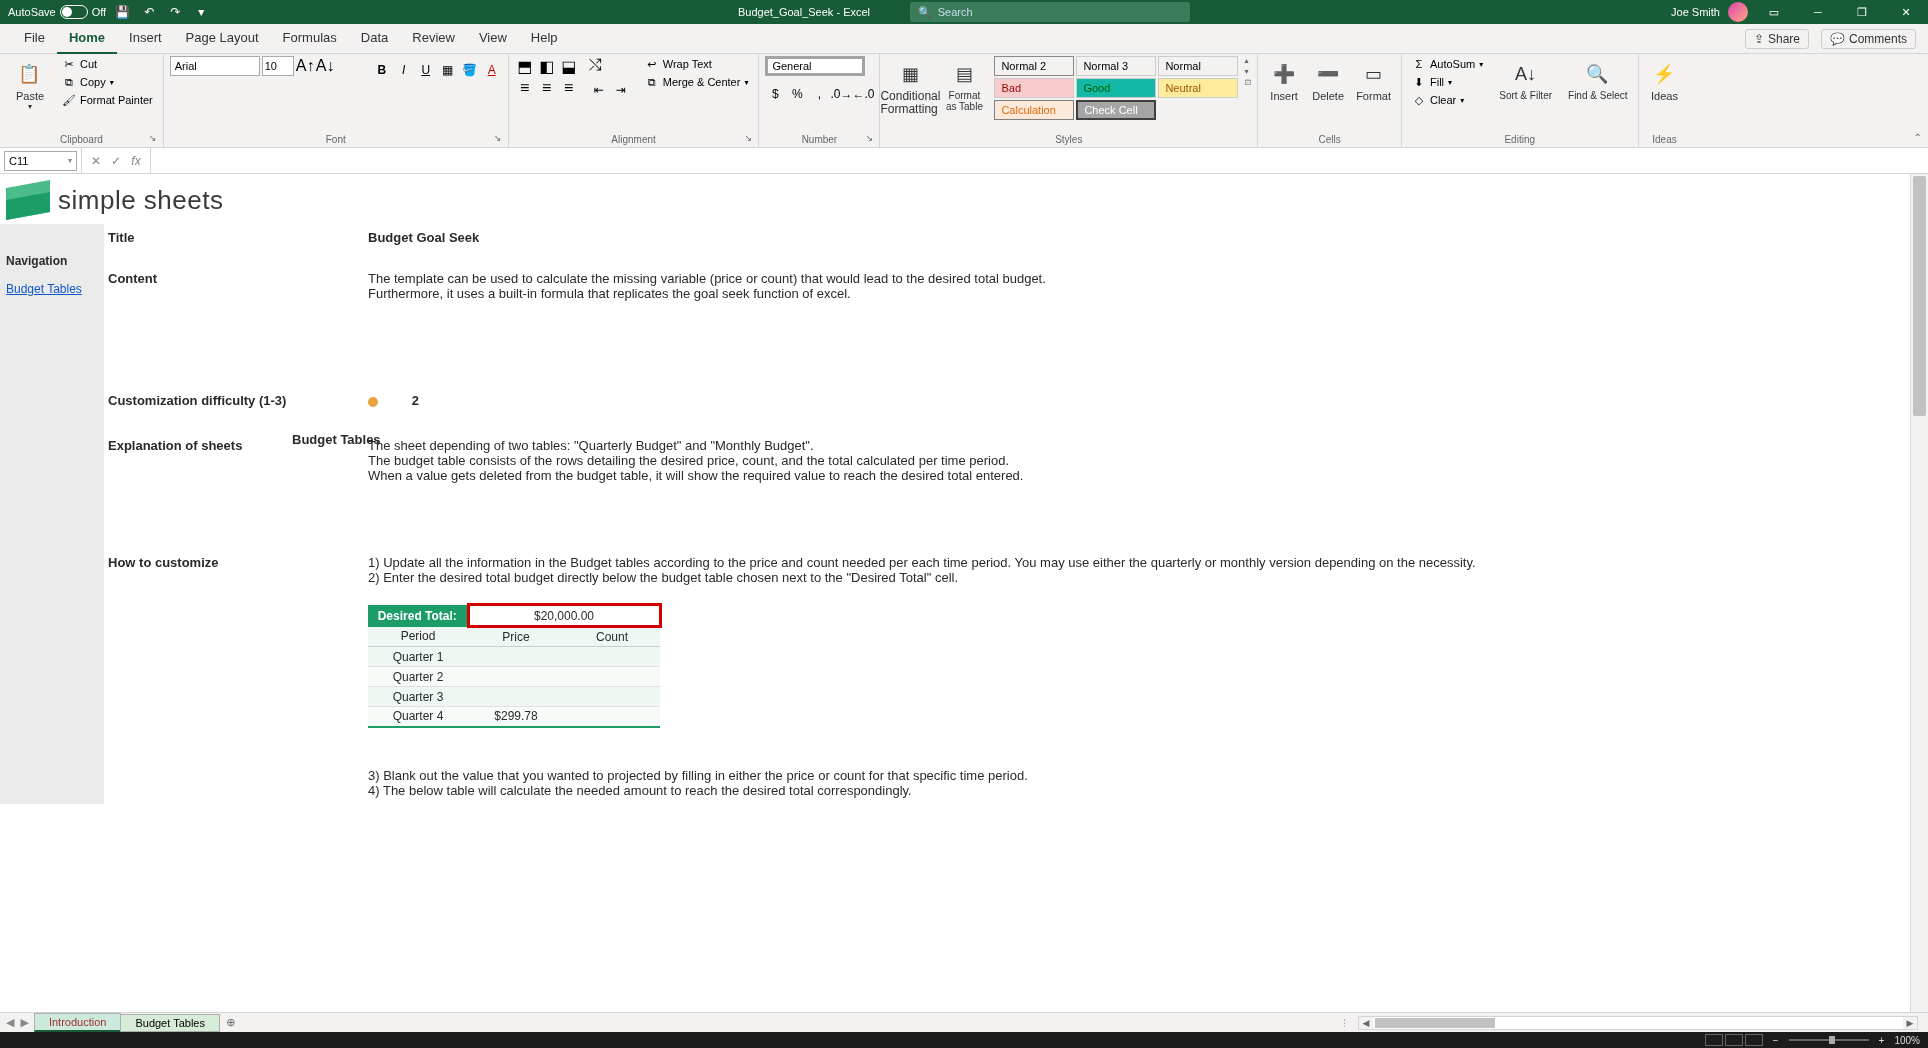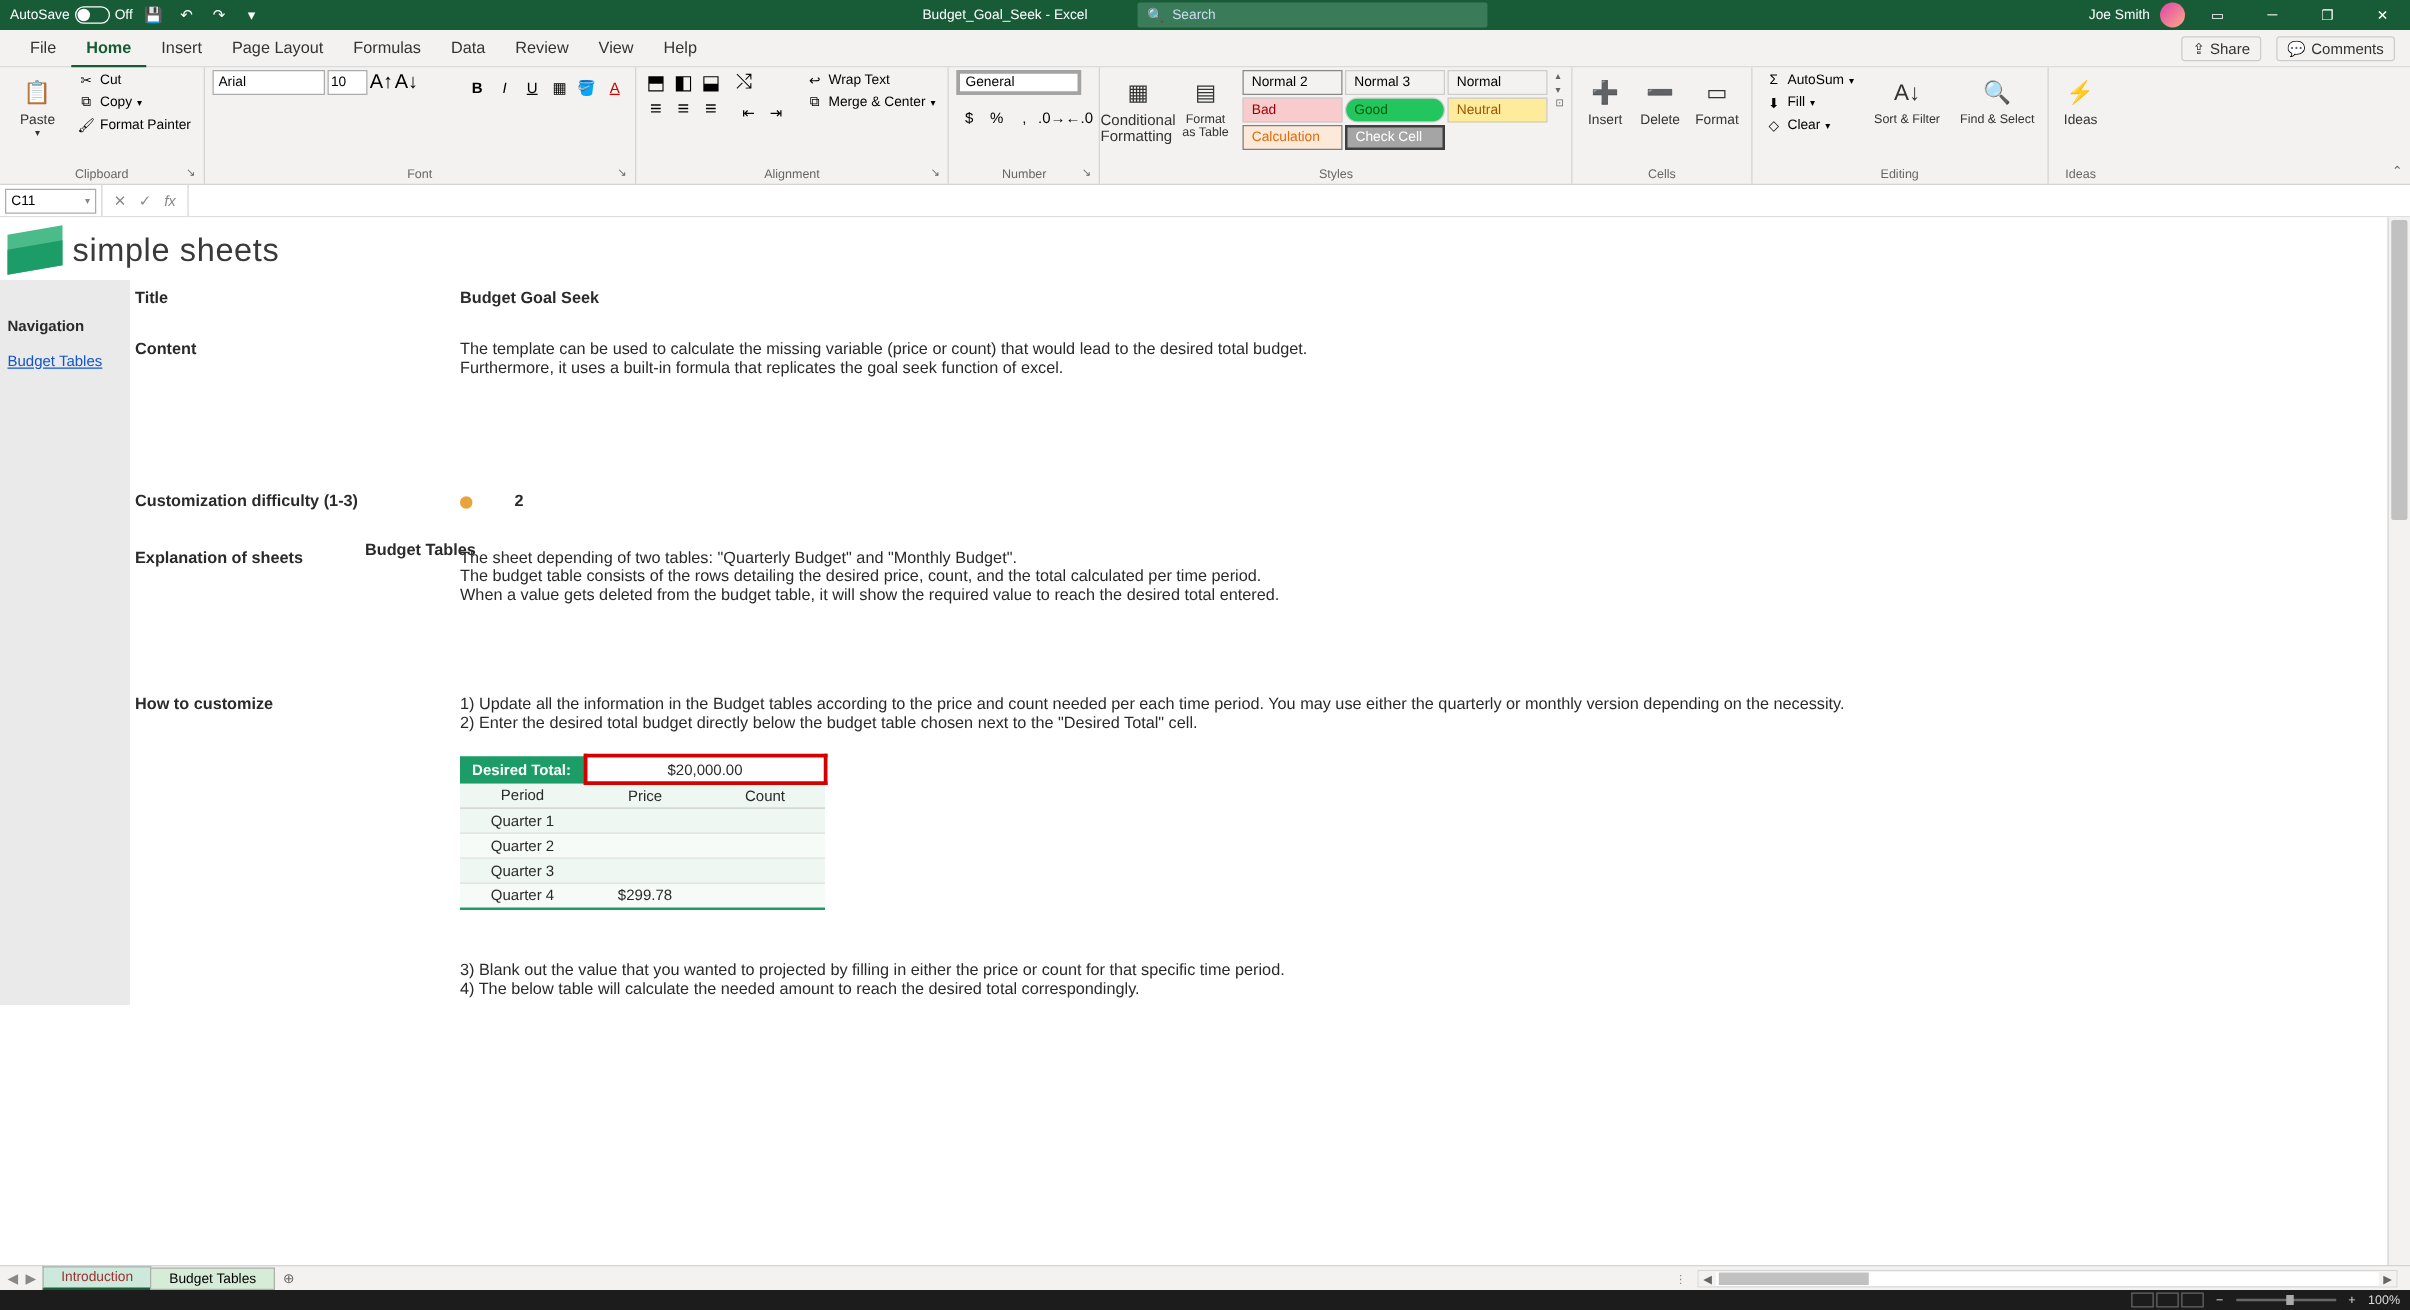--- a/index.html
+++ b/index.html
@@ -276,21 +276,21 @@
       </div>
       <div class="rbtn large">
         <div class="icon">▤</div>
         <span style="font-size:10px; line-height:1.1; text-align:center;">Format as Table</span>
       </div>
       <div class="style-grid">
         <div class="style-cell" style="border:1px solid #888;">Normal 2</div>
         <div class="style-cell">Normal 3</div>
         <div class="style-cell">Normal</div>
         <div class="style-cell" style="background:#f8cccc; color:#9c0006;">Bad</div>
-        <div class="style-cell" style="background:#22c55e; color:#006100;border-radius:10px;">Good</div>
+        <div class="style-cell" style="background:#14b8a6; color:#006100;">Good</div>
         <div class="style-cell" style="background:#ffeb9c; color:#9c5700;">Neutral</div>
         <div class="style-cell" style="background:#fce9d9; color:#e26b0a; border:1px solid #7f7f7f;">Calculation</div>
         <div class="style-cell" style="background:#a5a5a5; color:#fff; border:2px solid #3f3f3f;">Check Cell</div>
       </div>
       <div style="display:flex; flex-direction:column; gap:2px; font-size:8px; color:#666;">
         <div>▴</div>
         <div>▾</div>
         <div>⊡</div>
       </div>
     </div>

